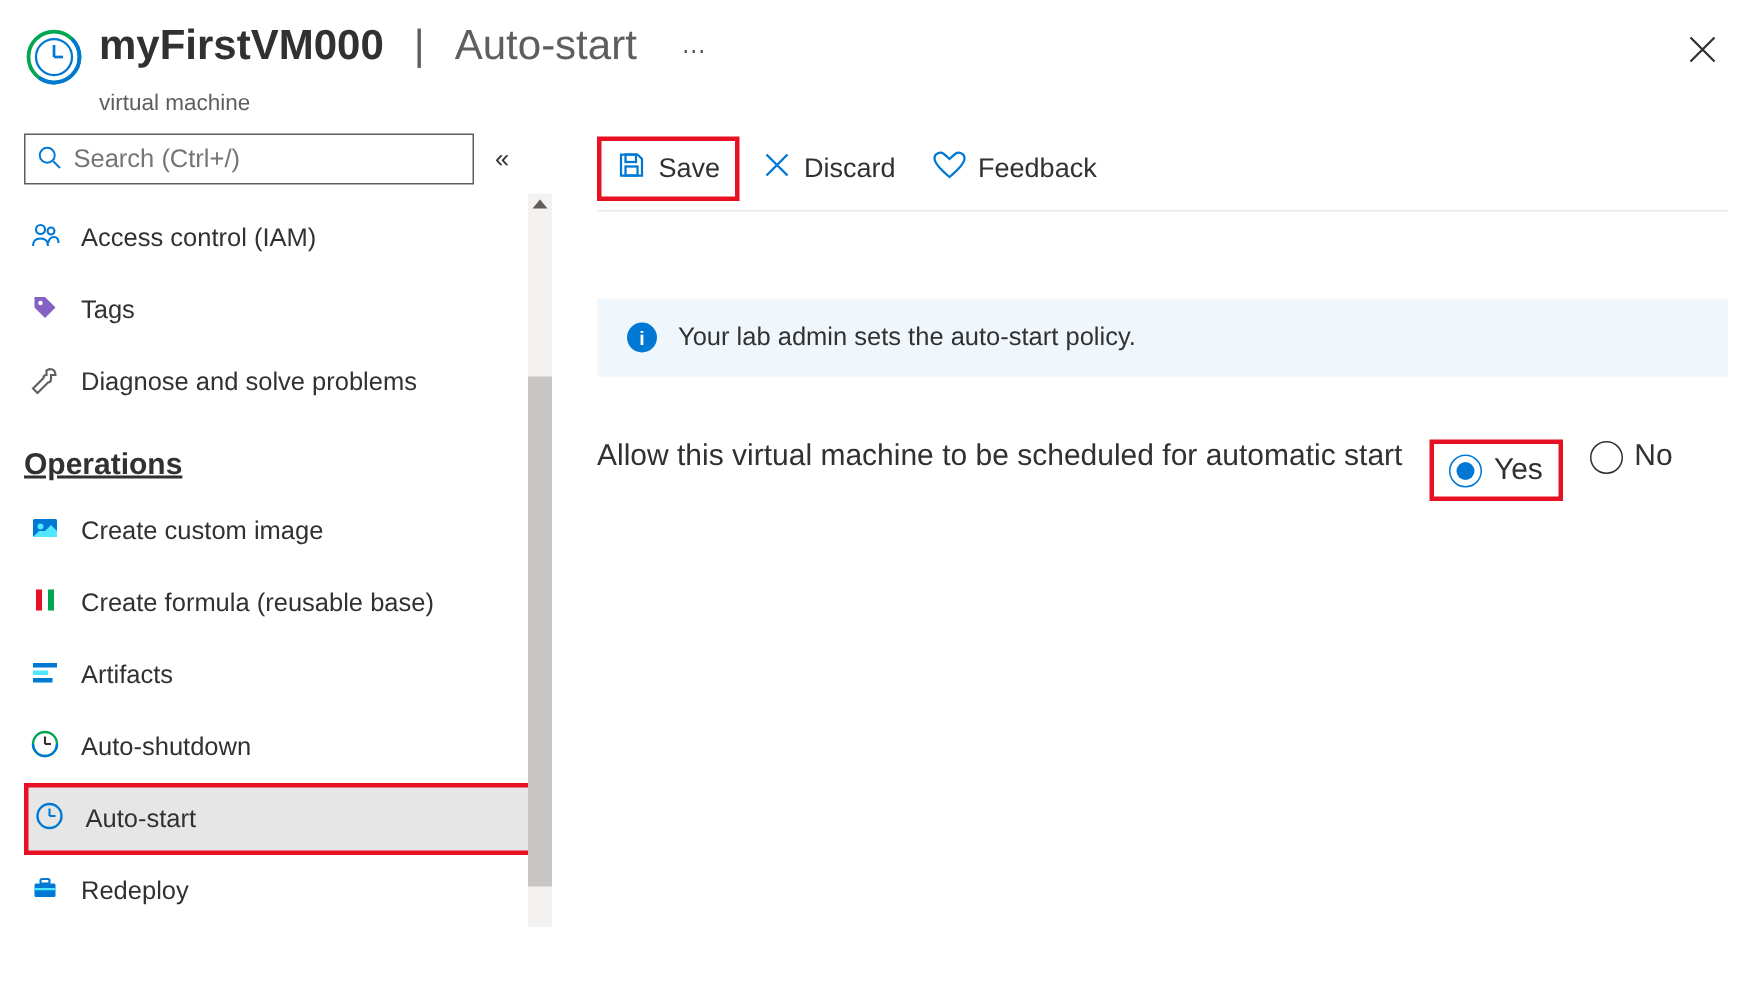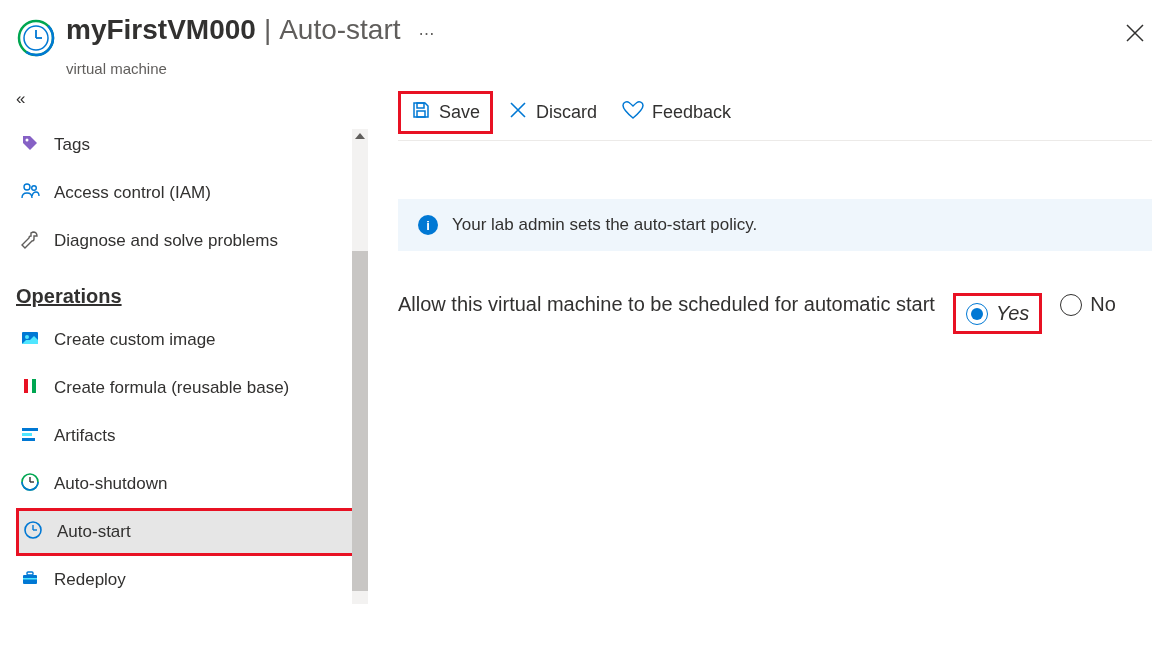--- a/index.html
+++ b/index.html
@@ -17,21 +17,21 @@
       position: relative;
     }
     .header-icon {
       margin-right: 10px;
       margin-top: 4px;
     }
     .header-titles { flex: 1; }
     .title-row {
       display: flex;
       align-items: baseline;
-      gap: 6px;
+      gap: 18px;
     }
     .resource-name {
       font-size: 28px;
       font-weight: 600;
       color: #323130;
     }
     .title-sep {
       font-size: 28px;
       font-weight: 300;
       color: #605e5c;
@@ -189,21 +189,20 @@
     .option-label { color: #323130; }
     .radio-wrap {
       display: inline-flex;
       align-items: center;
       gap: 8px;
       cursor: pointer;
     }
     .radio-wrap.highlighted {
       border: 3px solid #e81123;
       padding: 6px 10px;
-      font-style: italic;
     }
     .radio-outer {
       width: 22px;
       height: 22px;
       border-radius: 50%;
       border: 1.5px solid #323130;
       display: inline-flex;
       align-items: center;
       justify-content: center;
     }
@@ -241,43 +240,52 @@
   <span class="close-btn">
     <svg width="18" height="18" viewBox="0 0 18 18">
         <path d="M1 1 L17 17 M17 1 L1 17" stroke="#323130" stroke-width="1.5"></path>
       </svg>
   </span>
 </div>
 
 <div class="body-row">
   <div class="sidebar">
     <div class="search-row">
+      <div class="search-box">
+        <span class="icon-svg">
+          <svg width="16" height="16" viewBox="0 0 16 16">
+              <circle cx="6.5" cy="6.5" r="5" fill="none" stroke="#0078d4" stroke-width="1.3"></circle>
+              <line x1="10.5" y1="10.5" x2="15" y2="15" stroke="#0078d4" stroke-width="1.3"></line>
+            </svg>
+        </span>
+        <input class="search-input" placeholder="Search (Ctrl+/)" style="">
+      </div>
       <span class="collapse-btn">«</span>
     </div>
 
     <div class="nav-list">
-      <div class="nav-item">
-        <span class="icon-svg">
-          <svg width="20" height="20" viewBox="0 0 20 20">
-              <path d="M3 3 L10 3 L17 10 L10 17 L3 10 Z" fill="#8661c5"></path>
-              <circle cx="7" cy="7" r="1.5" fill="#fff"></circle>
-            </svg>
-        </span>
-        <span>Tags</span>
-      </div>
       <div class="nav-item">
         <span class="icon-svg">
           <svg width="20" height="20" viewBox="0 0 20 20">
               <circle cx="7" cy="6" r="3" fill="none" stroke="#0078d4" stroke-width="1.4"></circle>
               <path d="M2 17 Q2 12 7 12 Q12 12 12 17" fill="none" stroke="#0078d4" stroke-width="1.4"></path>
               <circle cx="14" cy="7" r="2.3" fill="none" stroke="#0078d4" stroke-width="1.4"></circle>
               <path d="M12 15 Q13 11 16 11 Q19 11 19 15" fill="none" stroke="#0078d4" stroke-width="1.4"></path>
             </svg>
         </span>
         <span>Access control (IAM)</span>
+      </div>
+      <div class="nav-item">
+        <span class="icon-svg">
+          <svg width="20" height="20" viewBox="0 0 20 20">
+              <path d="M3 3 L10 3 L17 10 L10 17 L3 10 Z" fill="#8661c5"></path>
+              <circle cx="7" cy="7" r="1.5" fill="#fff"></circle>
+            </svg>
+        </span>
+        <span>Tags</span>
       </div>
       <div class="nav-item">
         <span class="icon-svg">
           <svg width="20" height="20" viewBox="0 0 20 20">
               <path d="M13 3 Q17 3 17 7 L14 7 L14 10 Q14 12 12 12 L5 19 L2 16 L9 9 Q9 7 11 7 L11 4 Z" fill="none" stroke="#605e5c" stroke-width="1.4"></path>
             </svg>
         </span>
         <span>Diagnose and solve problems</span>
       </div>
 

